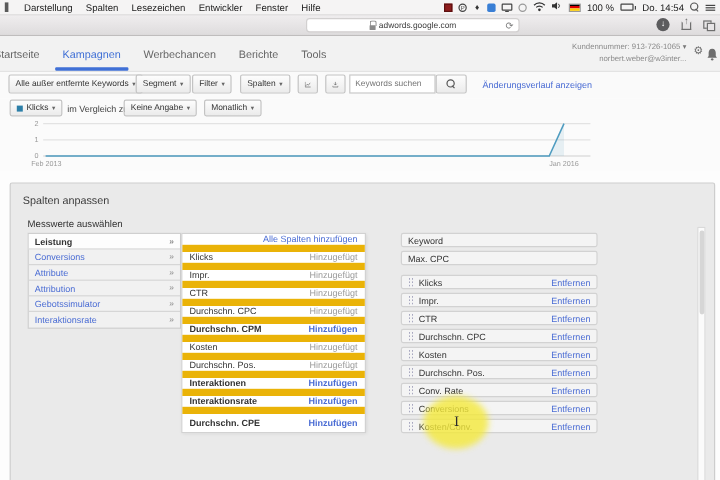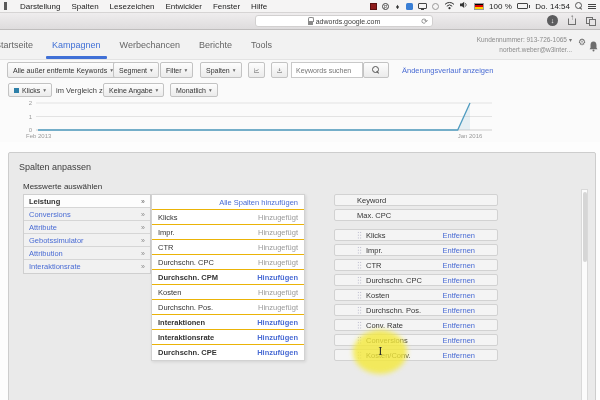--- a/index.html
+++ b/index.html
@@ -81,29 +81,29 @@
   .dialog{position:absolute;top:152px;left:8px;right:4px;height:260px;background:#eaeaea;border:1px solid #cdcdcd;border-radius:2px}
   .dialog-title{position:absolute;left:10px;top:9px;font-size:9px;color:#3c3c3c}
   .sec-heading{position:absolute;top:29px;font-size:8px;font-weight:normal;color:#333}
   .lh{left:14px}.rh{left:325px}
   .cats{position:absolute;left:14px;top:41px;width:128px;border:1px solid #cfcfcf;background:#f1f1f1}
   .cat{height:13px;display:flex;align-items:center;justify-content:space-between;padding:0 5px;font-size:7.5px;color:#4a6cd4;border-bottom:1px solid #d6d6d6}
   .cat:last-child{border-bottom:none}
   .cat.selected{background:#fdfdfd;color:#333;font-weight:bold}
   .chev{color:#8a8a8a;font-size:7px}
   .metrics{position:absolute;left:142px;top:41px;width:154px;background:#fff;border:1px solid #d2d2d2;box-shadow:1px 1px 3px rgba(0,0,0,0.1)}
-  .metric-row{height:15px;display:flex;align-items:center;justify-content:space-between;padding:0 6px;font-size:7.5px;border-bottom:1px solid #eab308}
+  .metric-row{height:15px;display:flex;align-items:center;justify-content:space-between;padding:0 6px;font-size:7.5px;border-bottom:6px solid #eab308}
   .metric-row:last-child{border-bottom:none}
   .addall-row{justify-content:flex-end}
   .m-label{color:#333}
   .m-status{color:#9a9a9a}
   .row-new .m-label{font-weight:bold}
   .row-new .m-status{color:#4a6cd4;font-weight:bold}
   .order{position:absolute;left:325px;top:41px;width:164px}
-  .order-row{height:12px;background:#f4f4f4;border:1px solid #d2d2d2;border-radius:2px;margin-bottom:3px;display:flex;align-items:center;padding:0 22px;font-size:7.5px;color:#333;gap:4px}
+  .order-row{height:12px;background:#f4f4f4;border:1px solid #d2d2d2;border-radius:2px;margin-bottom:3px;display:flex;align-items:center;padding:0 5px;font-size:7.5px;color:#333;gap:4px}
   .order-gap{height:5px}
   .remove-link{margin-left:auto;font-size:7.5px}
   .handle{width:5px;height:8px;background-image:radial-gradient(#a8a8c0 0.7px,transparent 0.8px);background-size:2.5px 2.8px;flex:0 0 auto}
   .dlg-scroll{position:absolute;right:7px;top:36px;bottom:0;width:7px;background:#fbfbfb;border:1px solid #d9d9d9}
   .dlg-thumb{position:absolute;left:0.5px;right:0.5px;top:2px;height:70px;background:#d6d6d6;border-radius:3px}
 
   
   .yellow-spot{position:absolute;left:353px;top:330px;width:54px;height:44px;background:#f4e93a;border-radius:50%;opacity:0.8;filter:blur(2.5px);z-index:5}
   .ibeam{position:absolute;left:377px;top:346px;width:7px;height:11px;z-index:6;font-family:"DejaVu Serif",serif;font-size:11px;line-height:11px;color:#2b2b2b;text-align:center}
 </style>
@@ -281,25 +281,25 @@
         </div>
         <div class="cat">
           <span class="cat-label">Conversions</span>
           <span class="chev">»</span>
         </div>
         <div class="cat">
           <span class="cat-label">Attribute</span>
           <span class="chev">»</span>
         </div>
         <div class="cat">
+          <span class="cat-label">Attribution</span>
+          <span class="chev">»</span>
+        </div>
+        <div class="cat">
           <span class="cat-label">Gebotssimulator</span>
-          <span class="chev">»</span>
-        </div>
-        <div class="cat">
-          <span class="cat-label">Attribution</span>
           <span class="chev">»</span>
         </div>
         <div class="cat">
           <span class="cat-label">Interaktionsrate</span>
           <span class="chev">»</span>
         </div>
       </div>
 
     <div class="metrics">
       <div class="metric-row addall-row">

